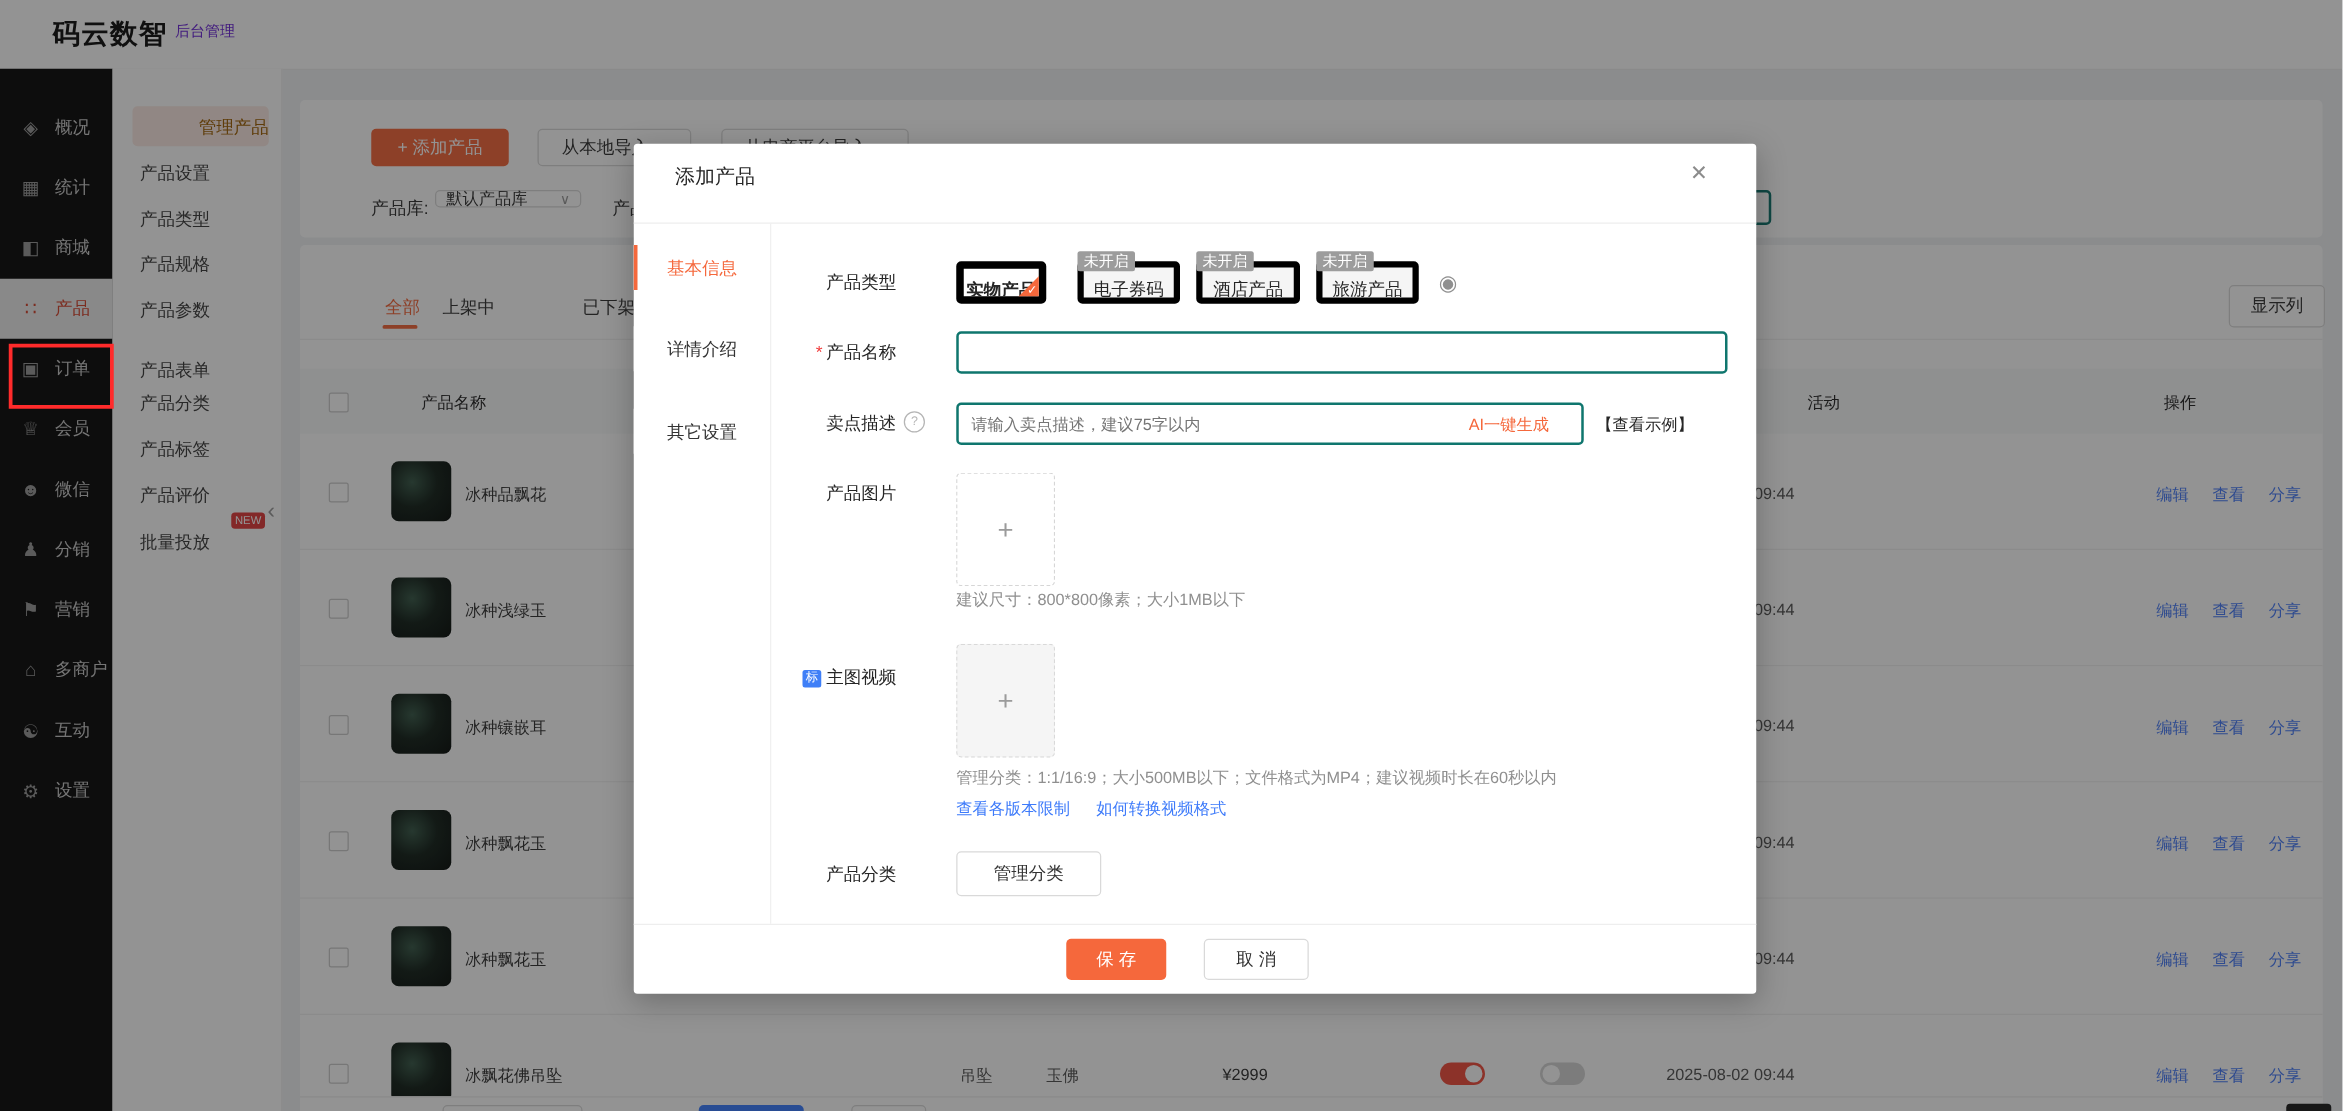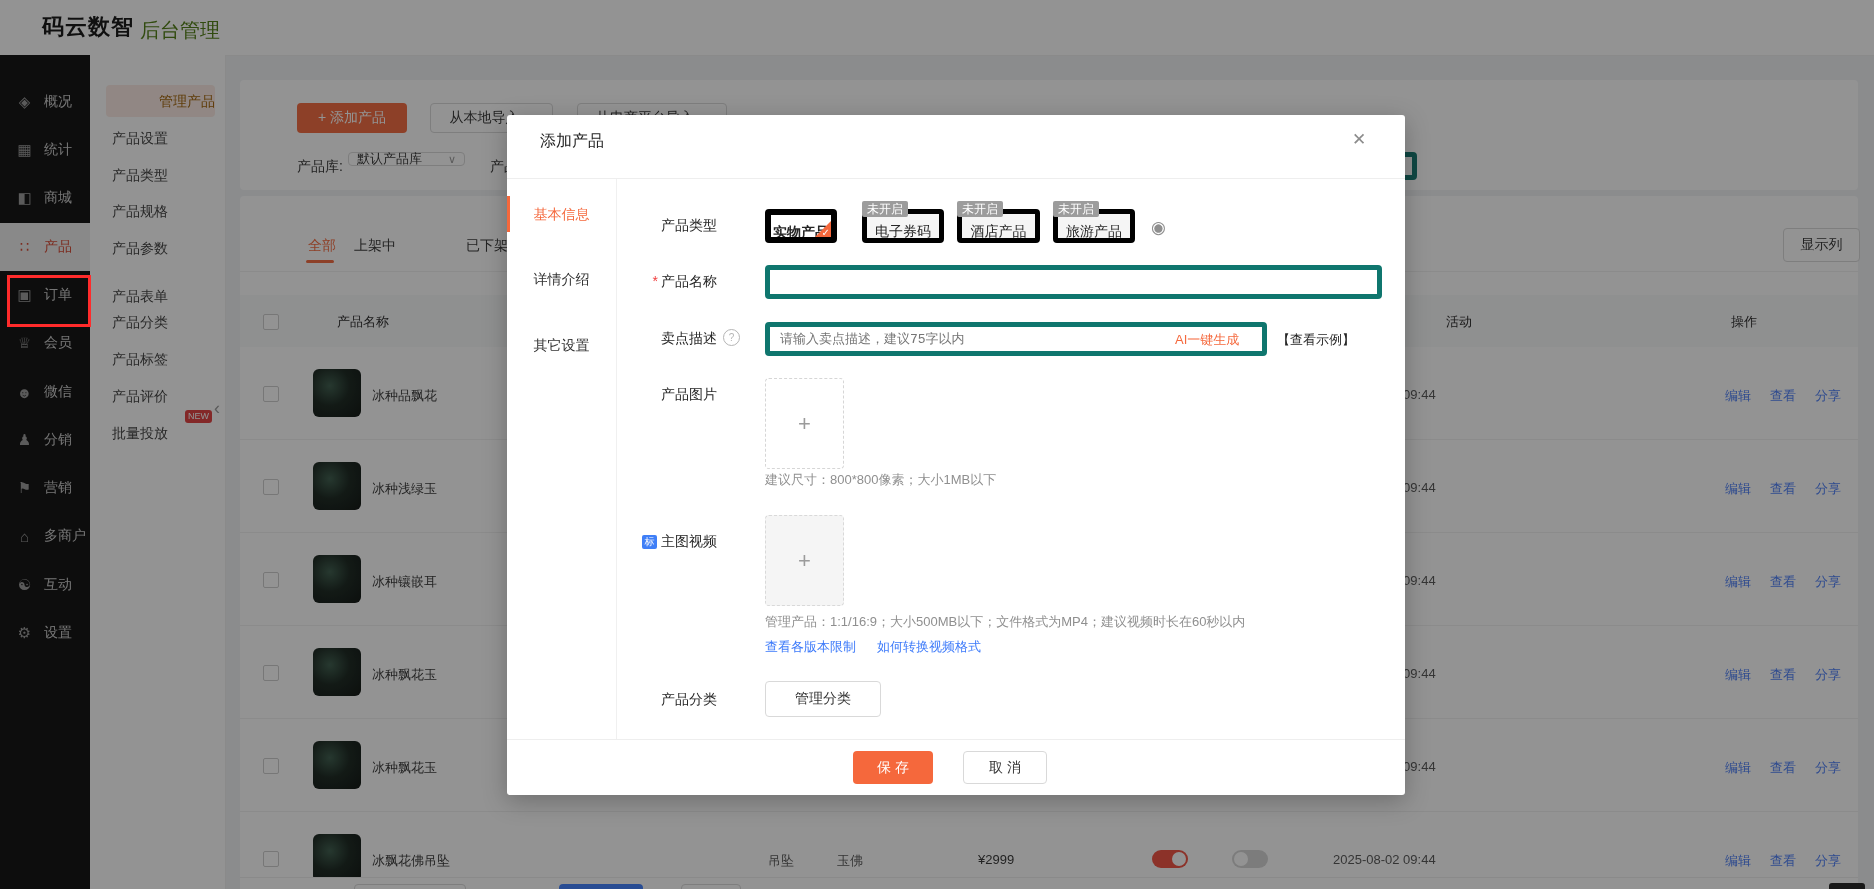--- a/index.html
+++ b/index.html
@@ -2,21 +2,21 @@
 <html><head>
 <meta charset="utf-8">
 <style>
   html,body{margin:0;padding:0;background:#e8e8e8;}
   #app{position:relative;width:1874px;height:889px;overflow:hidden;background:#f0f2f5;
        font-family:"Liberation Sans","DejaVu Sans",sans-serif;font-size:14px;color:#333;}
   .abs{position:absolute;}
   
   .top-header{position:absolute;left:0;top:0;width:1874px;height:55px;background:#fff;border-bottom:1px solid #eee;}
   .logo{position:absolute;left:42px;top:12px;font-size:22px;font-weight:bold;color:#111;letter-spacing:1px;}
-  .subtitle{position:absolute;left:140px;top:17px;font-size:20px;color:#4d7c0f;}
+  .subtitle{position:absolute;left:140px;top:17px;font-size:12px;color:#6d28d9;}
   
   .sidebar{position:absolute;left:0;top:55px;width:90px;height:834px;background:#0c0c0c;}
   .sb-item{position:absolute;left:0;width:90px;height:48px;display:flex;align-items:center;padding-left:16px;box-sizing:border-box;gap:11px;cursor:pointer;}
   .sb-item .ic{font-size:15px;color:#9a9a9a;width:17px;text-align:center;}
   .sb-item .lb{font-size:14px;color:#c9c9c9;}
   .sb-item.active{background:#ededed;}
   .sb-item.active .ic,.sb-item.active .lb{color:#d5452f;}
   .hot-badge{position:absolute;left:67px;top:-9px;background:#e23c3c;color:#fff;font-size:9px;padding:1px 4px;border-radius:3px;line-height:11px;}
   
   .submenu{position:absolute;left:90px;top:55px;width:135px;height:834px;background:#fff;border-right:1px solid #eee;}
@@ -26,21 +26,21 @@
   .collapse-handle{position:absolute;left:124px;top:343px;color:#999;font-size:18px;cursor:pointer;}
   
   .card1{position:absolute;left:240px;top:80px;width:1618px;height:110px;background:#fff;border-radius:4px;}
   .card2{position:absolute;left:240px;top:196px;width:1618px;height:693px;background:#fff;border-radius:4px;}
   
   .btn-orange{background:#f5683c;color:#fff;border:none;border-radius:4px;font-size:14px;cursor:pointer;}
   .btn-white{background:#fff;color:#333;border:1px solid #d9d9d9;border-radius:4px;font-size:14px;cursor:pointer;}
   .chev{color:#999;font-size:11px;margin-left:6px;}
   .filter-label{font-size:14px;color:#333;}
   .select-box{background:#fff;border:1px solid #d9d9d9;border-radius:4px;display:flex;align-items:center;justify-content:space-between;padding:0 8px;box-sizing:border-box;color:#333;cursor:pointer;}
-  .text-input{background:#fff;border:5px solid #0f766e;border-radius:4px;box-sizing:border-box;padding:0 10px;font-size:13px;color:#333;font-family:Liberation Mono, monospace;}
+  .text-input{background:#fff;border:2px solid #0f766e;border-radius:4px;box-sizing:border-box;padding:0 10px;font-size:13px;color:#333;font-family:Liberation Sans, sans-serif;}
   
   .list-tab{position:absolute;top:237px;font-size:14px;color:#333;cursor:pointer;}
   .list-tab.active{color:#f5683c;}
   .tab-underline{position:absolute;left:306px;top:260px;width:28px;height:3px;background:#f5683c;border-radius:2px;}
   .tabs-border{position:absolute;left:240px;top:271px;width:1618px;height:1px;background:#f0f0f0;}
   
   .thead{position:absolute;left:240px;top:295px;width:1618px;height:52px;background:#f8f9fa;}
   .th{position:absolute;top:18px;font-size:13px;color:#262626;}
   .row{position:absolute;left:240px;width:1618px;height:93px;border-bottom:1px solid #f0f0f0;box-sizing:border-box;background:#fff;}
   .cell{position:absolute;font-size:13px;color:#333;}
@@ -313,21 +313,21 @@
       <span>+</span>
     </div>
     <div class="hint" style="top:356px">建议尺寸：800*800像素；大小1MB以下</div>
 
     <div class="flabel" style="top:418px">
       <span style="display:inline-block;background:#3f7ff7;color:#fff;font-size:10px;line-height:14px;width:15px;height:14px;border-radius:2px;text-align:center;margin-right:4px;vertical-align:1px">标</span><span>主图视频</span>
     </div>
     <div class="upload-box gray" style="top:400px">
       <span>+</span>
     </div>
-    <div class="hint" style="top:498px">管理产品：1:1/16:9；大小500MB以下；文件格式为MP4；建议视频时长在60秒以内</div>
+    <div class="hint" style="top:498px">管理分类：1:1/16:9；大小500MB以下；文件格式为MP4；建议视频时长在60秒以内</div>
     <span class="blue-link abs" style="left:258px;top:523px">查看各版本限制</span>
     <span class="blue-link abs" style="left:370px;top:523px">如何转换视频格式</span>
 
     <div class="flabel" style="top:576px">产品分类</div>
     <button class="btn-white abs" style="left:258px;top:566px;width:116px;height:36px">管理分类</button>
 
     <div class="modal-foot-border"></div>
     <button class="btn-orange abs" style="left:346px;top:636px;width:80px;height:33px">保 存</button>
     <button class="btn-white abs" style="left:456px;top:636px;width:84px;height:33px">取 消</button>
   </div>

